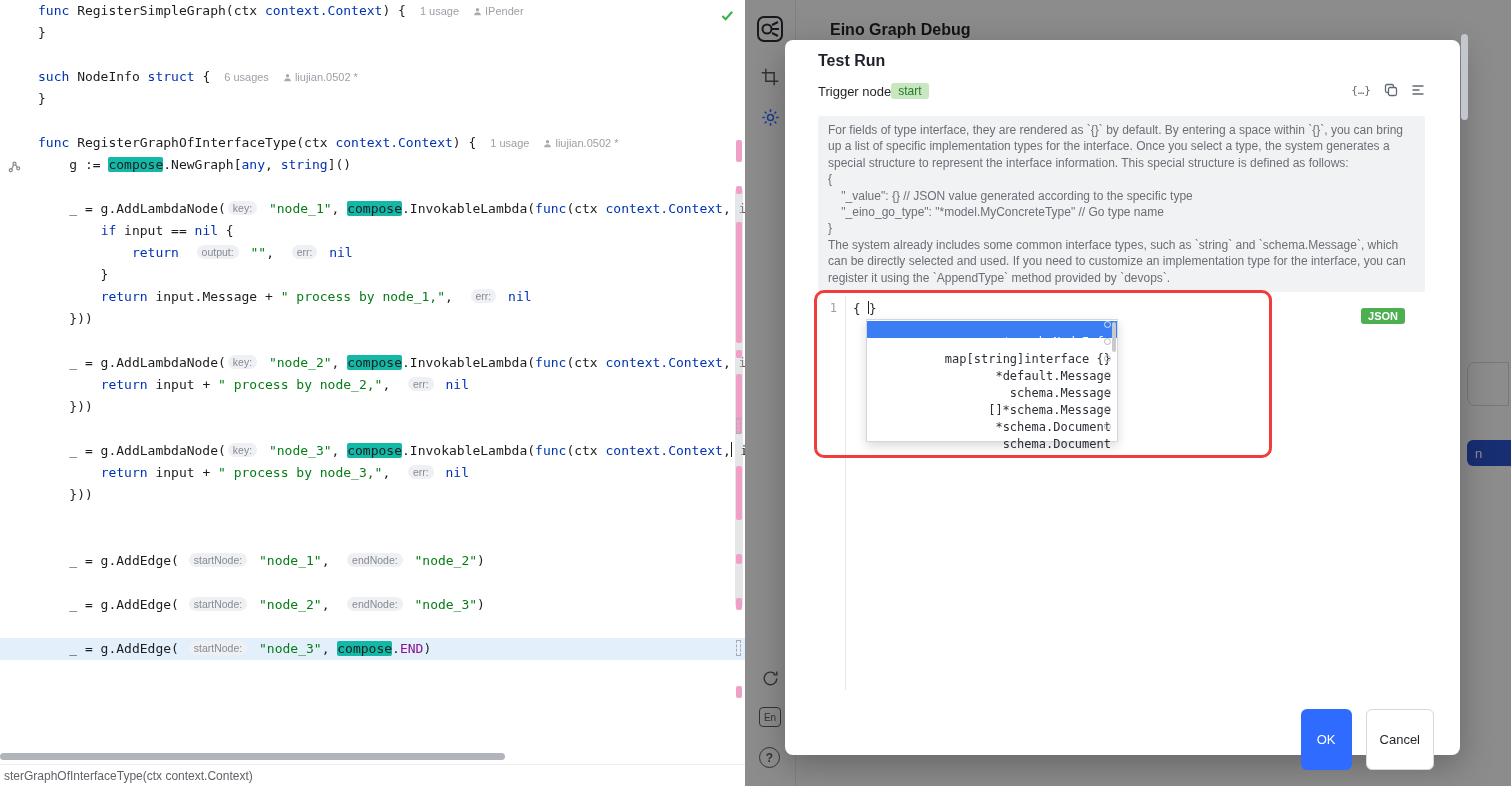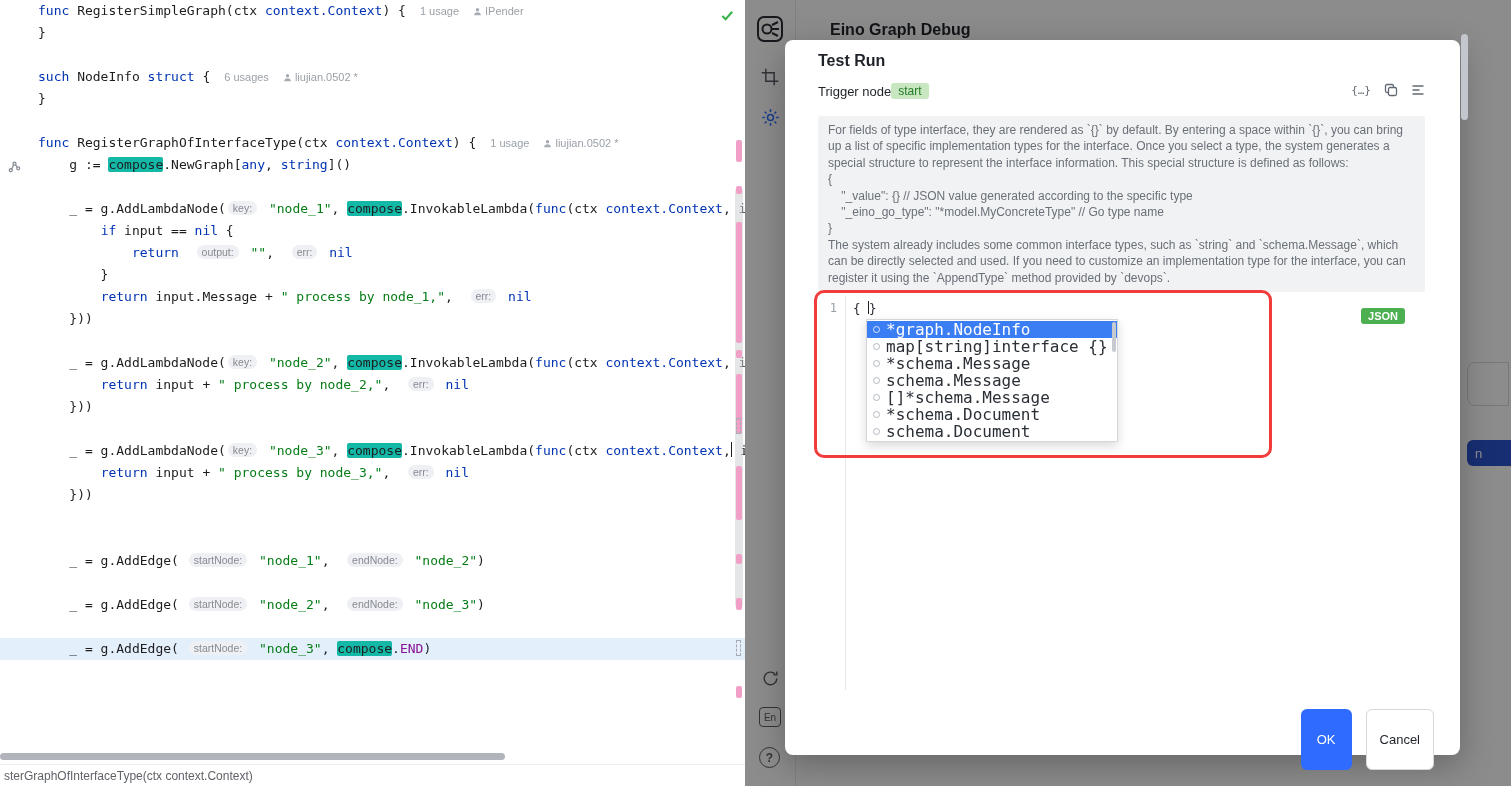--- a/index.html
+++ b/index.html
@@ -67,22 +67,22 @@
   .m-editor{position:absolute;left:33px;top:256px;width:609px;height:394px;
             font-family:"DejaVu Sans Mono","Liberation Mono",monospace;font-size:12.5px;}
   .gutter{position:absolute;left:0;top:0;width:28px;height:100%;border-right:1px solid #e8eaed;color:#9aa0a8;
           text-align:right;padding:5px 8px 0 0;box-sizing:border-box;font-size:12px;}
   .code-row{position:absolute;left:35px;top:5px;white-space:pre;color:#1f2329;}
   .mcaret{display:inline-block;width:1px;height:13px;background:#1f2329;vertical-align:-1px;}
   .json-badge{position:absolute;top:12px;right:22px;background:#4caf50;color:#fff;
               font-family:"Liberation Sans",sans-serif;font-size:11px;font-weight:bold;padding:2px 7px;border-radius:3px;}
   .ac{position:absolute;left:48px;top:23px;width:252px;background:#fff;border:1px solid #d3d6da;
       box-shadow:0 4px 10px rgba(0,0,0,.15);z-index:4;padding:1px 0;box-sizing:border-box;}
-  .ac-item{height:17px;line-height:17px;font-size:16px;color:#2a2f36;display:flex;align-items:center;gap:6px;
-           padding:0 6px;white-space:pre;}
+  .ac-item{height:17px;line-height:17px;font-size:12px;color:#2a2f36;display:flex;align-items:flex-end;gap:6px;
+           padding:0 6px;white-space:pre;flex-direction:column;}
   .ac-item.sel{background:#3b7df2;color:#fff;}
   .ac-ico{width:7px;height:7px;border:1px solid #b4b9c0;border-radius:50%;flex:0 0 auto;box-sizing:border-box;}
   .sel .ac-ico{border-color:#dce7ff;}
   .ac-sb{position:absolute;right:1px;top:2px;width:4px;height:30px;background:#c6c9ce;border-radius:2px;}
   .red-box{position:absolute;left:29px;top:250px;width:458px;height:168px;border:3px solid #f23c3c;
            border-radius:10px;z-index:5;pointer-events:none;box-sizing:border-box;}
   .m-footer{position:absolute;right:26px;top:669px;display:flex;gap:14px;}
   .ok{background:#2f6bff;border:none;color:#fff;font-size:13px;padding:5px 16px;border-radius:6px;cursor:pointer;}
   .cancel{background:#fff;border:1px solid #d5d7db;color:#1f2329;font-size:13px;padding:22px 13px;border-radius:6px;cursor:pointer;}
 </style>
@@ -249,21 +249,21 @@
 
       <div class="m-editor">
         <div class="gutter">
           <span>1</span>
         </div>
         <div class="code-row"><span>{ </span><span class="mcaret"></span><span>}</span></div>
         <span class="json-badge">JSON</span>
         <div class="ac" id="ac">
             <div class="ac-item sel"><span class="ac-ico"></span><span>*graph.NodeInfo</span></div>
             <div class="ac-item"><span class="ac-ico"></span><span>map[string]interface {}</span></div>
-            <div class="ac-item"><span class="ac-ico"></span><span>*schema.Message</span></div>
+            <div class="ac-item"><span class="ac-ico"></span><span>*default.Message</span></div>
             <div class="ac-item"><span class="ac-ico"></span><span>schema.Message</span></div>
             <div class="ac-item"><span class="ac-ico"></span><span>[]*schema.Message</span></div>
             <div class="ac-item"><span class="ac-ico"></span><span>*schema.Document</span></div>
             <div class="ac-item"><span class="ac-ico"></span><span>schema.Document</span></div>
             <div class="ac-sb"></div>
           </div>
       </div>
 
       <div class="red-box"></div>
 

